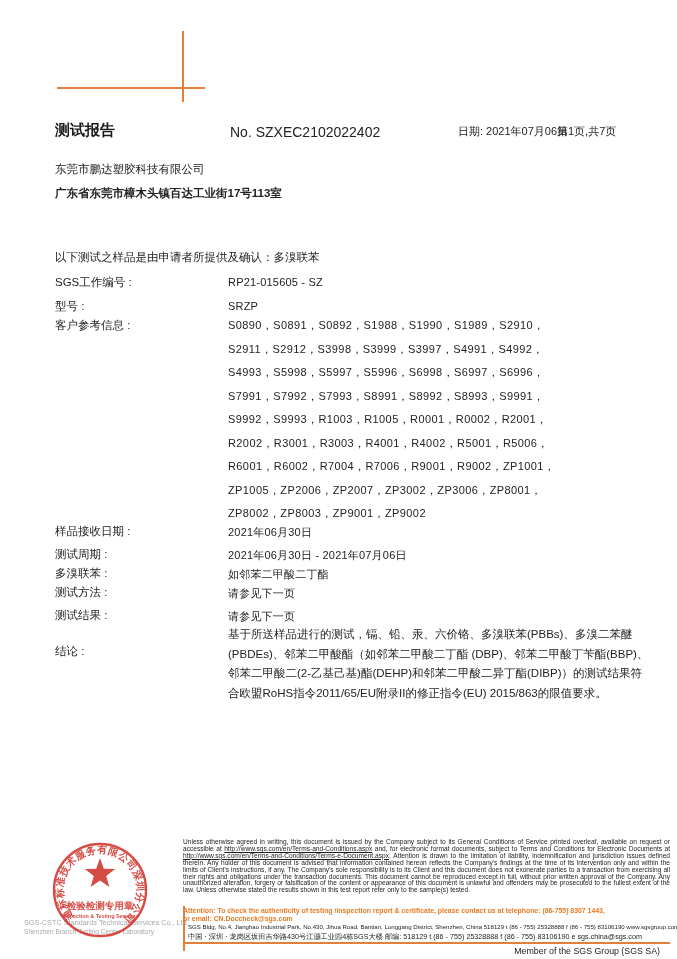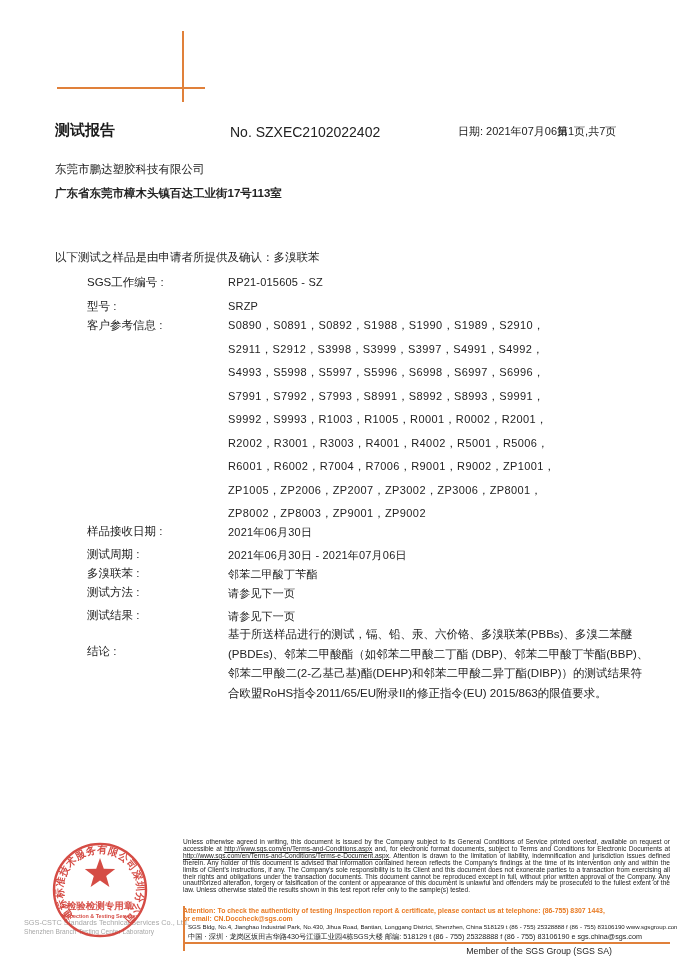--- a/index.html
+++ b/index.html
@@ -11,36 +11,36 @@
   #logo-hline{left:57px;top:87px;width:148px;height:2px;background:#e0803a;}
   #logo-vline{left:182px;top:31px;width:2px;height:71px;background:#e0803a;}
   #report-title{left:55px;top:121px;font-size:15px;font-weight:bold;color:#1a1a1a;}
   #report-no{left:230px;top:124px;font-size:14px;}
   #report-date{left:418px;top:124px;font-size:11px;margin-left:40px;}
   #page-indicator{left:557px;top:124px;font-size:11px;}
   
   #company{left:55px;top:162px;font-size:11.5px;font-weight:normal;}
   #address{left:55px;top:186px;font-size:11.5px;font-weight:bold;}
   #statement{left:55px;top:250px;font-size:11.5px;}
-  .flabel{left:55px;font-size:11.5px;margin-left:32px;}
+  .flabel{left:55px;font-size:11.5px;}
   .fvalue{left:228px;font-size:11px;letter-spacing:0.2px;}
   .refline{left:228px;font-size:11px;letter-spacing:0.4px;}
   #conclusion-value{left:228px;top:625px;width:424px;font-size:11.5px;line-height:19.7px;}
   
   #stamp-company-en{left:24px;top:918px;color:#a8a8a8;line-height:1.35;}
   #stamp-company-en .l1{font-size:7.3px;}
   #stamp-company-en .l2{font-size:6.6px;}
   #legal{left:183px;top:839px;width:487px;font-size:6.6px;line-height:6.9px;text-align:justify;color:#1c1c1c;}
   #legal .url{text-decoration:underline;}
   #attention{left:183px;top:907px;width:487px;font-size:6.9px;line-height:7.6px;font-weight:bold;color:#e87a22;}
   #addr-en{left:188px;top:923px;font-size:6.1px;color:#1c1c1c;white-space:nowrap;}
   #addr-cn{left:188px;top:932px;font-size:7.2px;color:#1c1c1c;white-space:nowrap;}
   #footer-vline{left:183px;top:906px;width:2px;height:45px;background:#e0803a;}
   #footer-hline{left:184px;top:942px;width:486px;height:2px;background:#e0803a;}
-  #member{left:0;top:946px;width:612px;text-align:right;font-size:8.8px;color:#1c1c1c;}
+  #member{left:0;top:946px;width:660px;text-align:right;font-size:8.8px;color:#1c1c1c;}
   #stamp-svg{left:28px;top:824px;}
 </style>
 </head>
 <body>
 
 <div id="page">
 
   <div class="abs" id="logo-hline"></div>
   <div class="abs" id="logo-vline"></div>
 
@@ -70,21 +70,21 @@
   <div class="abs refline" style="top:482.5px">ZP1005，ZP2006，ZP2007，ZP3002，ZP3006，ZP8001，</div>
   <div class="abs refline" style="top:506px">ZP8002，ZP8003，ZP9001，ZP9002</div>
 
   <div class="abs flabel" style="top:524px">样品接收日期 :</div>
   <div class="abs fvalue" style="top:525px">2021年06月30日</div>
 
   <div class="abs flabel" style="top:547px">测试周期 :</div>
   <div class="abs fvalue" style="top:548px">2021年06月30日 - 2021年07月06日</div>
 
   <div class="abs flabel" style="top:566px">多溴联苯 :</div>
-  <div class="abs fvalue" style="top:567px">邻苯二甲酸丁苄酯</div>
+  <div class="abs fvalue" style="top:567px">如邻苯二甲酸二丁酯</div>
 
   <div class="abs flabel" style="top:585px">测试方法 :</div>
   <div class="abs fvalue" style="top:586px">请参见下一页</div>
 
   <div class="abs flabel" style="top:608px">测试结果 :</div>
   <div class="abs fvalue" style="top:609px">请参见下一页</div>
 
   <div class="abs flabel" style="top:644px">结论 :</div>
   <div class="abs" id="conclusion-value">基于所送样品进行的测试，镉、铅、汞、六价铬、多溴联苯(PBBs)、多溴二苯醚(PBDEs)、邻苯二甲酸酯（如邻苯二甲酸二丁酯 (DBP)、邻苯二甲酸丁苄酯(BBP)、邻苯二甲酸二(2-乙基己基)酯(DEHP)和邻苯二甲酸二异丁酯(DIBP)）的测试结果符合欧盟RoHS指令2011/65/EU附录II的修正指令(EU) 2015/863的限值要求。</div>
 

